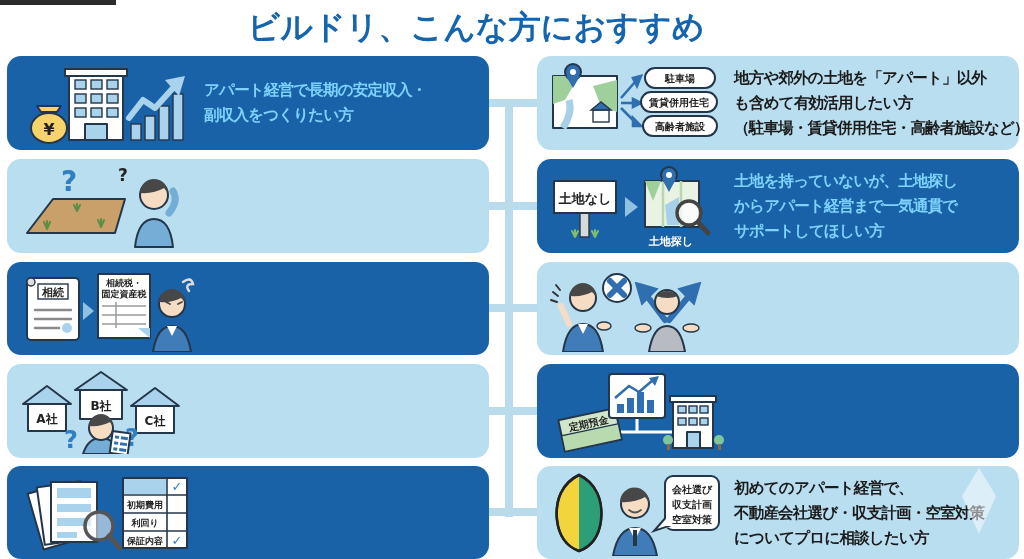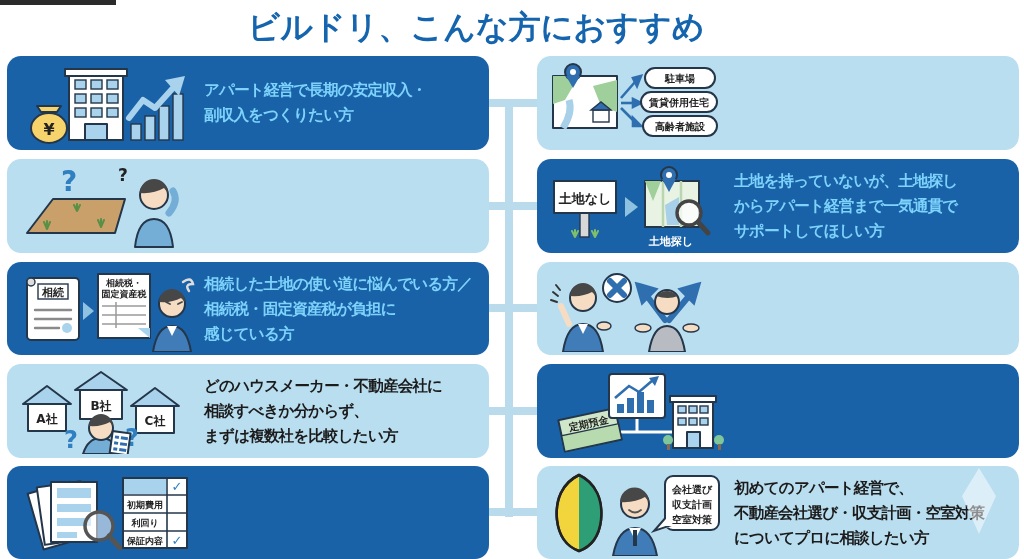--- a/index.html
+++ b/index.html
@@ -131,23 +131,20 @@
       <path d="M164,16 q8,-6 10,2 q-9,0 -4,7" fill="none" stroke="#dddddd" stroke-width="2.4" stroke-linecap="round"></path>
       <path class="suitB ln" d="M134,86 q4,-26 19,-26 q15,0 19,26 z"></path>
       <polygon class="wht" points="148,60 158,60 153,70"></polygon>
       <circle class="sk ln" cx="153" cy="38" r="13"></circle>
       <path class="hair" d="M140,36 a13,13 0 0 1 26,0 l-4,-4 q-9,5 -22,4 z"></path>
       <g stroke="#474747" stroke-width="1.8" stroke-linecap="round">
         <line x1="147" y1="36" x2="151" y2="38"></line>
           <line x1="159" y1="38" x2="163" y2="36"></line>
       </g>
     </svg>
-    <div class="card-text">相続した土地の使い道に悩んでいる方／
-相続税・固定資産税が負担に
-感じている方</div>
   </div>
 
   <div class="card left r3 light">
     <svg class="illus" viewBox="0 0 178 86">
       <polygon class="lb ln" points="4,36 28,18 52,36"></polygon>
       <rect class="wht ln" x="9" y="36" width="38" height="27"></rect>
       <text class="svgt" x="28" y="55" font-size="12" text-anchor="middle">A社</text>
       <polygon class="lb ln" points="56,22 82,4 108,22"></polygon>
       <rect class="wht ln" x="61" y="22" width="42" height="29"></rect>
       <text class="svgt" x="82" y="42" font-size="12" text-anchor="middle">B社</text>
@@ -164,23 +161,20 @@
         <g fill="#2f6fb0">
             <rect x="95" y="68" width="4" height="3"></rect>
             <rect x="101" y="68" width="7" height="3"></rect>
             <rect x="95" y="74" width="4" height="3"></rect>
             <rect x="101" y="74" width="7" height="3"></rect>
             <rect x="95" y="80" width="4" height="3"></rect>
             <rect x="101" y="80" width="7" height="3"></rect>
           </g>
       </g>
     </svg>
-    <div class="card-text">どのハウスメーカー・不動産会社に
-相談すべきか分からず、
-まずは複数社を比較したい方</div>
   </div>
 
   <div class="card left r4 dark">
     <svg class="illus" viewBox="0 0 178 86">
       <g transform="rotate(-16 40 46)">
           <rect class="wht ln" x="16" y="16" width="44" height="58"></rect>
         </g>
       <g transform="rotate(-8 44 46)">
           <rect class="wht ln" x="22" y="14" width="44" height="58"></rect>
         </g>
@@ -228,20 +222,23 @@
         <line x1="72" y1="48" x2="86" y2="62"></line>
           <polygon points="84,58 92,66 84,66"></polygon>
       </g>
       <rect class="wht ln" x="96" y="8" width="70" height="20" rx="10"></rect>
       <text class="svgt" x="131" y="22" font-size="10" text-anchor="middle">駐車場</text>
       <rect class="wht ln" x="92" y="32" width="76" height="20" rx="10"></rect>
       <text class="svgt" x="130" y="46" font-size="10" text-anchor="middle">賃貸併用住宅</text>
       <rect class="wht ln" x="94" y="56" width="74" height="20" rx="10"></rect>
       <text class="svgt" x="131" y="70" font-size="10" text-anchor="middle">高齢者施設</text>
     </svg>
+    <div class="card-text">地方や郊外の土地を「アパート」以外
+も含めて有効活用したい方
+（駐車場・賃貸併用住宅・高齢者施設など）</div>
   </div>
 
   <div class="card right r1 dark">
     <svg class="illus" viewBox="0 0 178 86">
       <rect x="31" y="48" width="9" height="26" fill="#d8d8d8" class="thin"></rect>
       <rect class="wht ln" x="5" y="18" width="62" height="32"></rect>
       <text class="svgt" x="36" y="40" font-size="13" text-anchor="middle">土地なし</text>
       <g stroke="#7fbf6a" stroke-width="2" stroke-linecap="round" fill="none">
         <path d="M26,74 l-3,-6 M26,74 l0,-7 M26,74 l3,-6"></path>
           <path d="M46,74 l-3,-6 M46,74 l0,-7 M46,74 l3,-6"></path>

